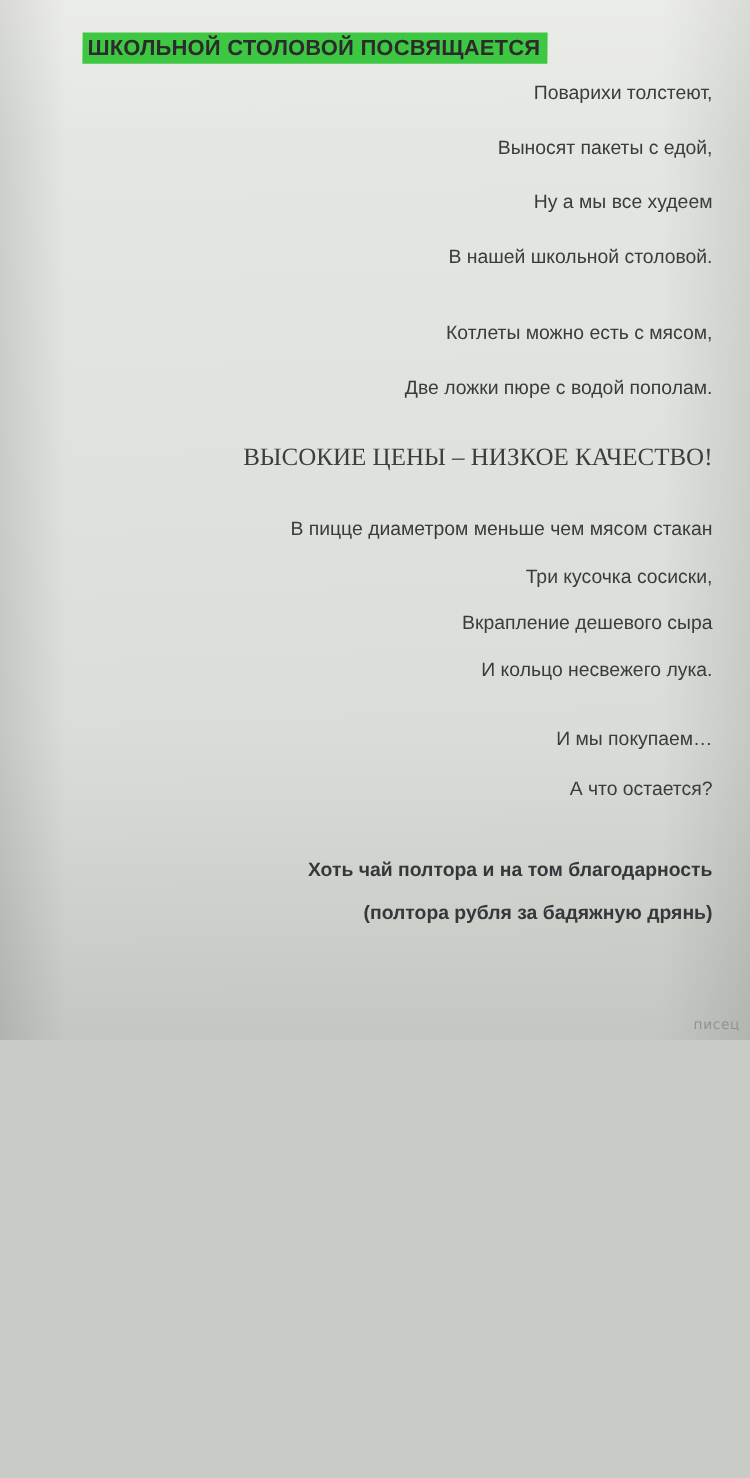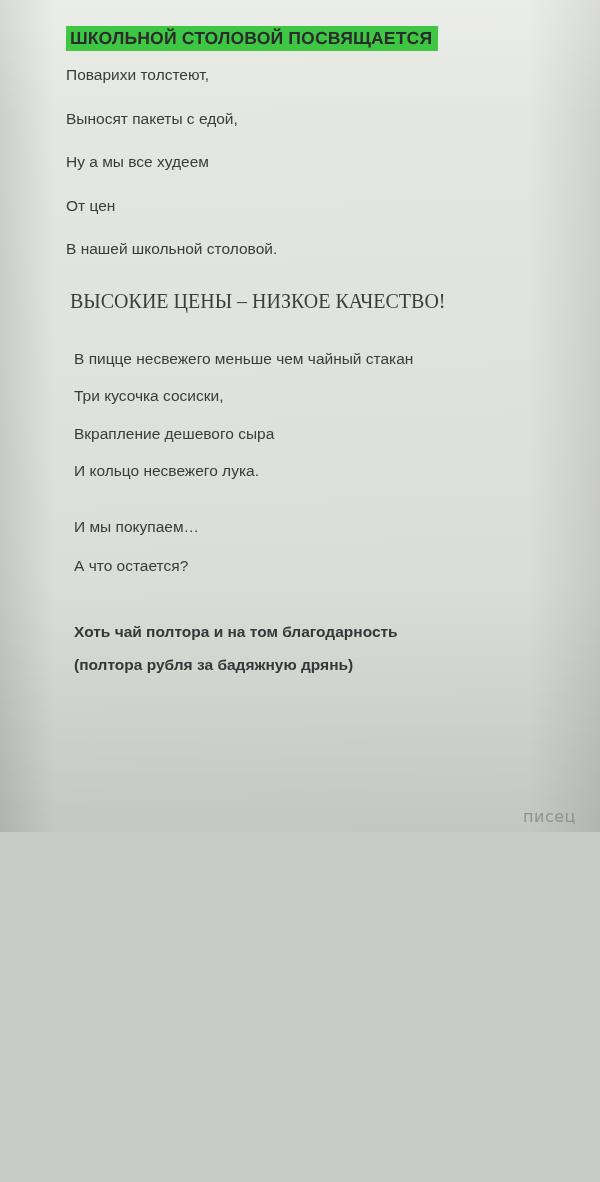--- a/index.html
+++ b/index.html
@@ -66,20 +66,21 @@
   }
   .stanza:last-child {
     margin-bottom: 0;
   }
   .line {
     font-size: 15.5px;
     color: #3a3c3a;
     line-height: 1.0;
     margin: 0 0 26px 0;
     white-space: nowrap;
+    text-align: right;
   }
   .line:last-child {
     margin-bottom: 0;
   }
 
   
   .stanza-1 { margin-top: 2px; }
   .stanza-1 .line { margin-bottom: 28px; }
 
   .stanza-2 { margin-top: 46px; margin-bottom: 38px; }
@@ -103,24 +104,24 @@
     font-weight: 700;
     margin-bottom: 18px;
     color: #35383a;
   }
 
   .indent-1 { padding-left: 4px; }
   .indent-2 { padding-left: 8px; }
 
   .watermark {
     position: absolute;
-    right: 24px;
+    right: 8px;
     bottom: 6px;
     z-index: 3;
-    font-size: 16px;
+    font-size: 11px;
     color: #8e9490;
     letter-spacing: 0.5px;
     font-family: "DejaVu Sans", sans-serif;
     padding-left: 24px;
   }
 </style>
 </head>
 <body>
 
 <div class="sheet">
@@ -128,31 +129,34 @@
   <div class="content">
 
     <div class="title-wrap">
       <span class="title">ШКОЛЬНОЙ СТОЛОВОЙ ПОСВЯЩАЕТСЯ</span>
     </div>
 
     <div class="stanza stanza-1">
       <p class="line">Поварихи толстеют,</p>
       <p class="line">Выносят пакеты с едой,</p>
       <p class="line">Ну а мы все худеем</p>
-      <p class="line">От цен</p>
       <p class="line">В нашей школьной столовой.</p>
     </div>
 
+    <div class="stanza stanza-2">
+      <p class="line indent-1">Котлеты можно есть с мясом,</p>
+      <p class="line indent-1">Две ложки пюре с водой пополам.</p>
+    </div>
 
     <div class="stanza stanza-3">
       <p class="line caps indent-1">ВЫСОКИЕ ЦЕНЫ – НИЗКОЕ КАЧЕСТВО!</p>
     </div>
 
     <div class="stanza stanza-4">
-      <p class="line indent-2">В пицце несвежего меньше чем чайный стакан</p>
+      <p class="line indent-2">В пицце диаметром меньше чем мясом стакан</p>
       <p class="line indent-2">Три кусочка сосиски,</p>
       <p class="line indent-2">Вкрапление дешевого сыра</p>
       <p class="line indent-2">И кольцо несвежего лука.</p>
     </div>
 
     <div class="stanza stanza-5">
       <p class="line indent-2">И мы покупаем…</p>
       <p class="line indent-2">А что остается?</p>
     </div>
 

